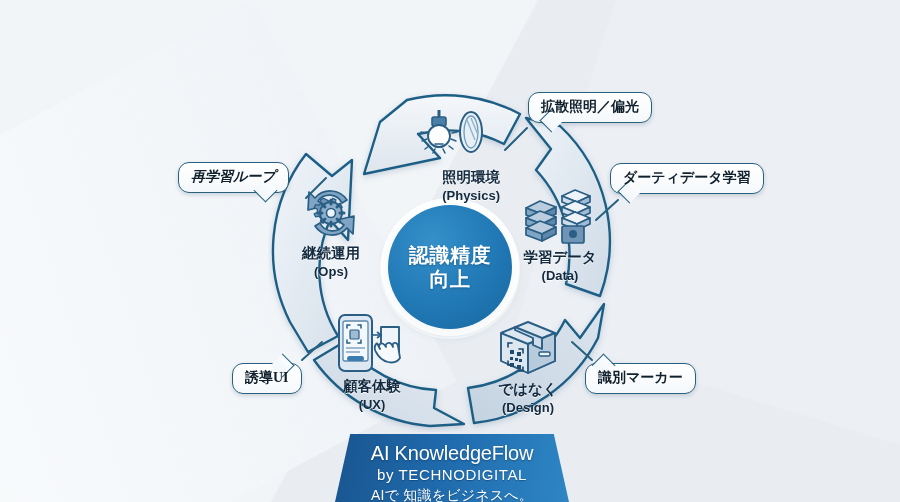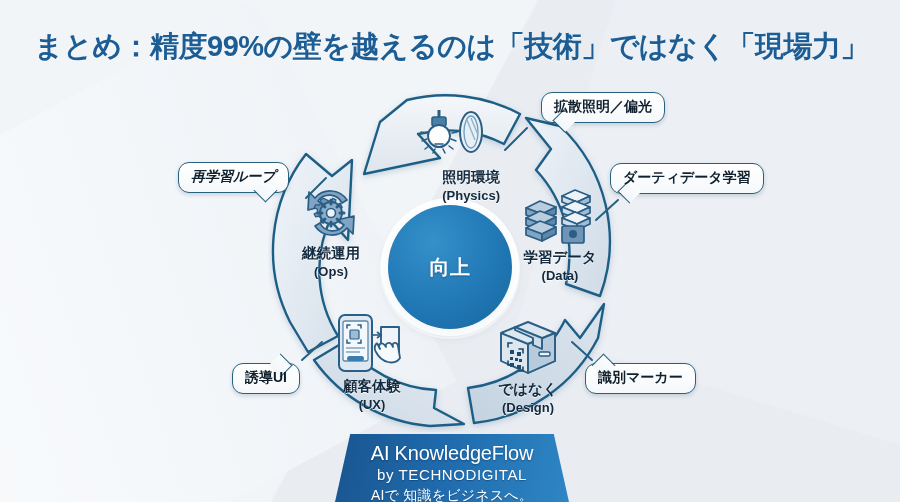--- a/index.html
+++ b/index.html
@@ -91,27 +91,27 @@
     z-index:15;
   }
   
   .tailshape{
     position:absolute;width:16px;height:16px;
     background:linear-gradient(180deg,#fafcfe,#f3f7fa);
     transform:rotate(45deg);
     z-index:-1;
   }
 
-  #co-diffuse{left:541px;top:92px;text-align:center;}
+  #co-diffuse{left:528px;top:92px;text-align:center;}
   #co-diffuse .tailshape{left:14px;bottom:-7px;border-left:1.8px solid #27617f;border-bottom:1.8px solid #27617f;}
   #co-dirty{left:610px;top:163px;}
   #co-dirty .tailshape{left:10px;bottom:-7px;border-left:1.8px solid #27617f;border-bottom:1.8px solid #27617f;}
   #co-marker{left:585px;top:363px;}
   #co-marker .tailshape{left:9px;top:-7px;border-left:1.8px solid #27617f;border-top:1.8px solid #27617f;}
-  #co-ui{left:232px;top:363px;}
+  #co-ui{left:232px;top:363px;font-family:Liberation Serif, serif;}
   #co-ui .tailshape{right:10px;top:-7px;border-right:1.8px solid #27617f;border-top:1.8px solid #27617f;}
   #co-reloop{left:178px;top:162px;font-style:italic;}
   #co-reloop .tailshape{right:14px;bottom:-7px;border-right:1.8px solid #27617f;border-bottom:1.8px solid #27617f;}
 
   
   .conn{position:absolute;z-index:12;}
 
   
   .banner{
     position:absolute;left:335px;top:434px;width:234px;height:68px;
@@ -131,21 +131,20 @@
   .banner .b2{font-size:15px;font-weight:normal;letter-spacing:.6px;margin-top:1px;
     text-shadow:0 1px 1px rgba(0,25,55,.35);}
   .banner .b3{font-size:14px;margin-top:4px;letter-spacing:.2px;
     text-shadow:0 1px 1px rgba(0,25,55,.35);}
 </style>
 </head>
 <body>
 
 <div class="slide">
 
-  <div class="title">まとめ：精度99%の壁を越えるのは「技術」ではなく「現場力」</div>
 
   <div class="diagram">
 
     <svg class="ring-svg" viewBox="0 0 364 340">
       <defs>
         <linearGradient id="segA" x1="0" y1="0" x2="0" y2="1">
           <stop offset="0" stop-color="#f4f7fa"></stop>
             <stop offset="1" stop-color="#dde5ed"></stop>
         </linearGradient>
         <linearGradient id="segB" x1="0" y1="0" x2="1" y2="1">
@@ -176,20 +175,21 @@
       <path d="M 336 212 L 330 246 A 158 158 0 0 1 206 331 L 200 296 A 124 124 0 0 0 297 228 L 312 246 Z" fill="url(#segC)" stroke="#1e5f86" stroke-width="2.4" stroke-linejoin="round" filter="url(#softsh)"></path>
 
       <path d="M 196 332 L 162 334 A 158 158 0 0 1 46 268 L 76 250 A 124 124 0 0 0 168 298 L 166 316 Z" fill="url(#segD)" stroke="#1e5f86" stroke-width="2.4" stroke-linejoin="round" filter="url(#softsh)"></path>
 
       <path d="M 40 260 L 22 230 A 158 158 0 0 1 38 62 L 64 84 L 84 68 L 80 148 L 62 128 A 124 124 0 0 0 70 244 Z" fill="url(#segE)" stroke="#1e5f86" stroke-width="2.4" stroke-linejoin="round" filter="url(#softsh)"></path>
 
       <circle cx="182" cy="177" r="70" fill="#ffffff" opacity="0.85"></circle>
     </svg>
 
     <div class="hub">
+      <span class="l1">認識精度</span>
       <span class="l2">向上</span>
     </div>
 
     <div class="node" id="node-physics">
       <svg class="ico" width="82" height="58" viewBox="0 0 82 58">
         <line x1="30" y1="2" x2="30" y2="9" stroke="#2a5e85" stroke-width="3"></line>
         <rect x="23" y="9" width="14" height="9" rx="2" fill="#4a7fa8" stroke="#2a5e85" stroke-width="1.6"></rect>
         <circle cx="30" cy="28" r="11" fill="#fdfefe" stroke="#2a5e85" stroke-width="1.9"></circle>
         <path d="M26 36 h8 M27 39 h6" stroke="#2a5e85" stroke-width="1.6" stroke-linecap="round"></path>
         <g stroke="#2a5e85" stroke-width="1.5" stroke-linecap="round">

